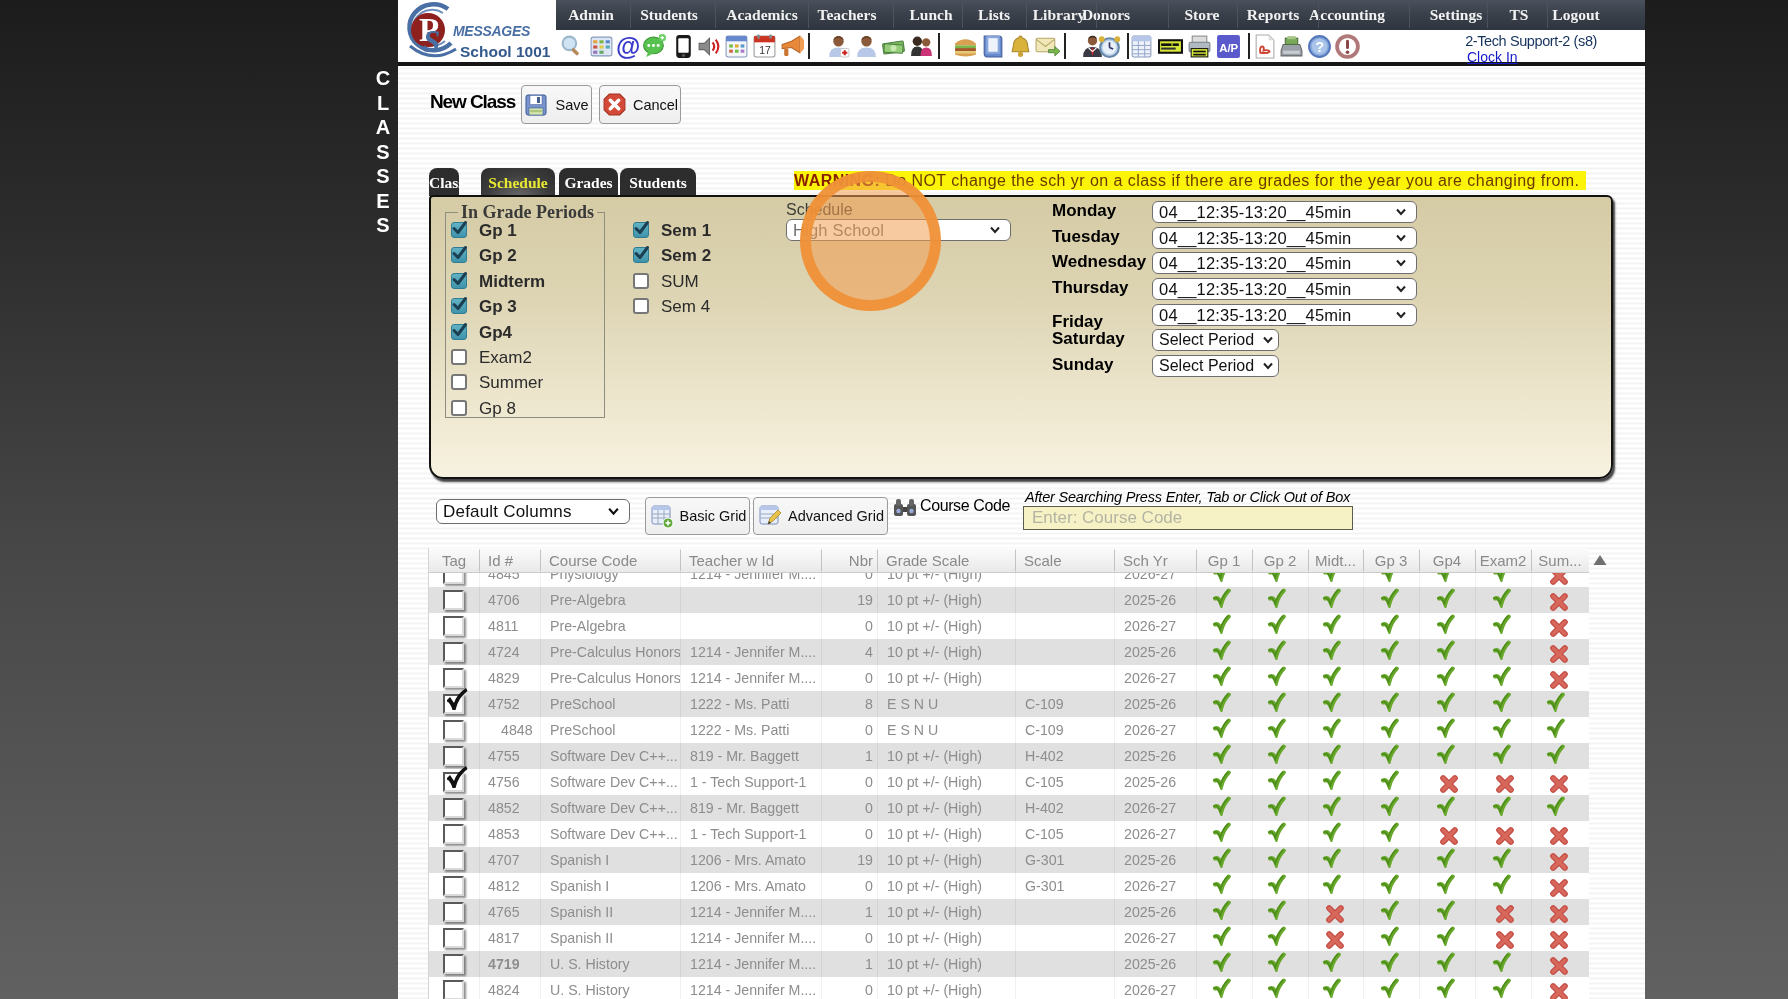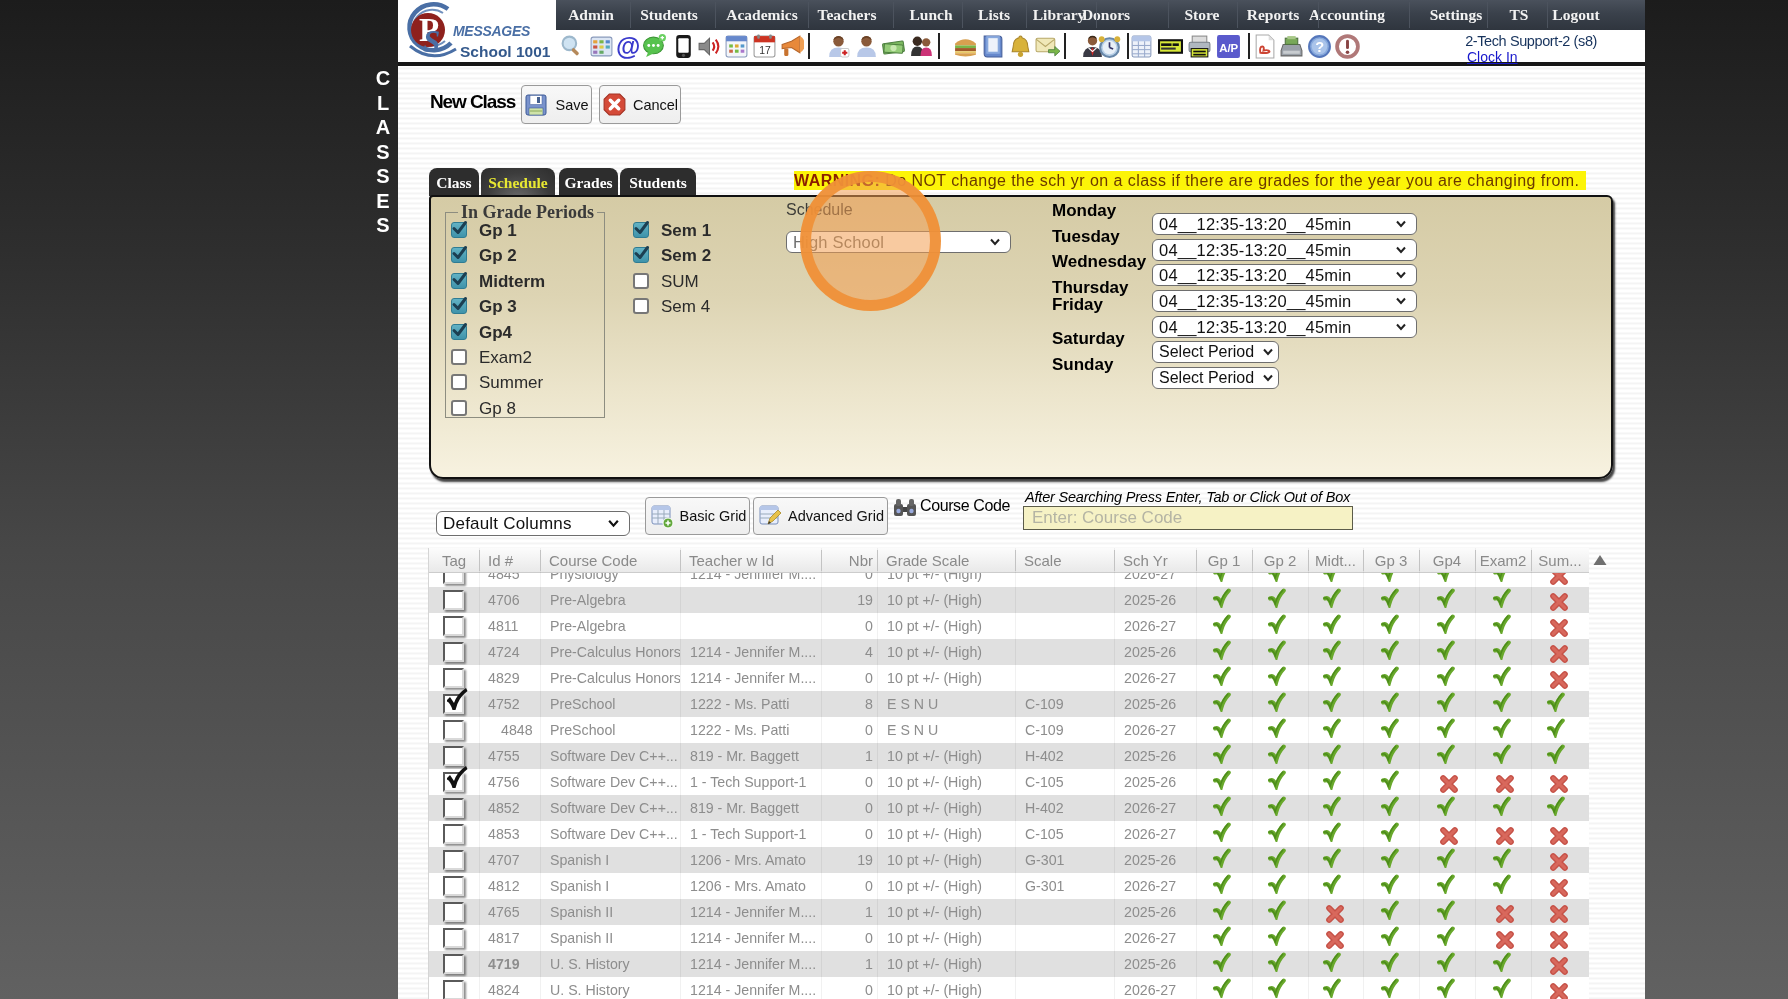--- a/index.html
+++ b/index.html
@@ -42,21 +42,21 @@
 #fs1 { left:14px; top:5px; width:160px; height:216px; }
 #fs2 { left:196px; top:5px; width:133px; height:113px; }
 .cbrow { position:absolute; left:6px; height:16px; }
 .cb { position:absolute; left:0; top:0; width:16px; height:16px; border-radius:3px; }
 .cb.on { background:linear-gradient(180deg,#62b2c4,#3f93aa); border:1px solid #2f7c93; }
 .cb.off { background:#fff; border:2px solid #777; }
 .cbl { position:absolute; left:28px; top:-1px; font-size:17px; color:#2b2b2b; white-space:nowrap; }
 .cbl.b { font-weight:bold; }
 .sellbl { position:absolute; font-size:16px; color:#3c3c38; }
 .sel { position:absolute; background:#fff; border:1px solid #6e6e6e; border-radius:6px;
-  font-size:16.5px; color:#111; display:flex; align-items:center; padding:0 9px 0 6px; letter-spacing:0.2px;margin-top:12px; }
+  font-size:16.5px; color:#111; display:flex; align-items:center; padding:0 9px 0 6px; letter-spacing:0.2px; }
 .sel .txt { flex:1; white-space:nowrap; overflow:hidden; }
 .dayl { position:absolute; font-size:17px; font-weight:bold; color:#000; white-space:nowrap; }
 #circle { left:800px; top:171px; width:141px; height:140px; border-radius:50%;
   border:11px solid rgba(240,144,54,0.9); background:rgba(242,158,82,0.55); z-index:5; }
 
 #defcol { left:436px; top:499px; width:194px; height:25px; }
 #aftertxt { left:1025px; top:489px; font-size:14.5px; font-style:italic; font-weight:normal; color:#000; letter-spacing:-0.2px; }
 #ccinput { left:1023px; top:506px; width:330px; height:24px; background:#f6f2c5;
   border:1px solid #5c5c4a; font-size:17px; color:#b4b4a4; line-height:22px; padding-left:8px; }
 #cclabel { left:920px; top:497px; font-size:16px; letter-spacing:-0.4px; color:#000; }
@@ -309,21 +309,21 @@
     </svg>
 <span>Save</span>
   </div>
 <div class="btn" style="left:599px;top:85px;width:82px;height:39px;gap:6px;">
 <svg width="25" height="25" viewBox="0 0 24 24">
       <path d="M7 2 L17 2 L22 7 L22 17 L17 22 L7 22 L2 17 L2 7 Z" fill="#d44a38" stroke="#a33325" stroke-width="1"></path>
       <path d="M8 8 L16 16 M16 8 L8 16" stroke="#fff" stroke-width="3.4" stroke-linecap="round"></path>
     </svg>
 <span>Cancel</span>
   </div>
-<div class="tab" style="left:429px;width:50px;">Class</div>
+<div class="tab" style="left:429px;width:30px;">Class</div>
 <div class="tab active" style="left:481px;width:74px;">Schedule</div>
 <div class="tab" style="left:559px;width:59px;">Grades</div>
 <div class="tab" style="left:620px;width:76px;">Students</div>
 <div id="warn" class="abs"><b>WARNING:</b> Do NOT change the sch yr on a class if there are grades for the year you are changing from.</div>
 <div id="panel" class="abs">
 <fieldset id="fs1">
       <legend>In Grade Periods</legend>
     </fieldset>
 <div class="cbrow" style="left:20px;top:25px;">
       <span class="cb on">
@@ -429,21 +429,21 @@
         <path d="M2 1.5 L6 6 L10 1.5" stroke="#222" stroke-width="2" fill="none"></path>
       </svg>
     </div>
 <div class="dayl" style="left:621px;top:81px;">Thursday</div>
 <div class="sel" style="left:721px;top:81px;width:265px;height:22px;">
       <span class="txt">04__12:35-13:20__45min</span>
       <svg width="12" height="8" viewBox="0 0 12 8">
         <path d="M2 1.5 L6 6 L10 1.5" stroke="#222" stroke-width="2" fill="none"></path>
       </svg>
     </div>
-<div class="dayl" style="left:621px;top:98px;">Friday</div>
+<div class="dayl" style="left:621px;top:115px;">Friday</div>
 <div class="sel" style="left:721px;top:107px;width:265px;height:22px;">
       <span class="txt">04__12:35-13:20__45min</span>
       <svg width="12" height="8" viewBox="0 0 12 8">
         <path d="M2 1.5 L6 6 L10 1.5" stroke="#222" stroke-width="2" fill="none"></path>
       </svg>
     </div>
 <div class="dayl" style="left:621px;top:132px;">Saturday</div>
 <div class="sel" style="left:721px;top:132px;width:127px;height:22px;padding-right:4px;font-size:16px;letter-spacing:0;">
       <span class="txt">Select Period</span>
       <svg width="12" height="8" viewBox="0 0 12 8">

